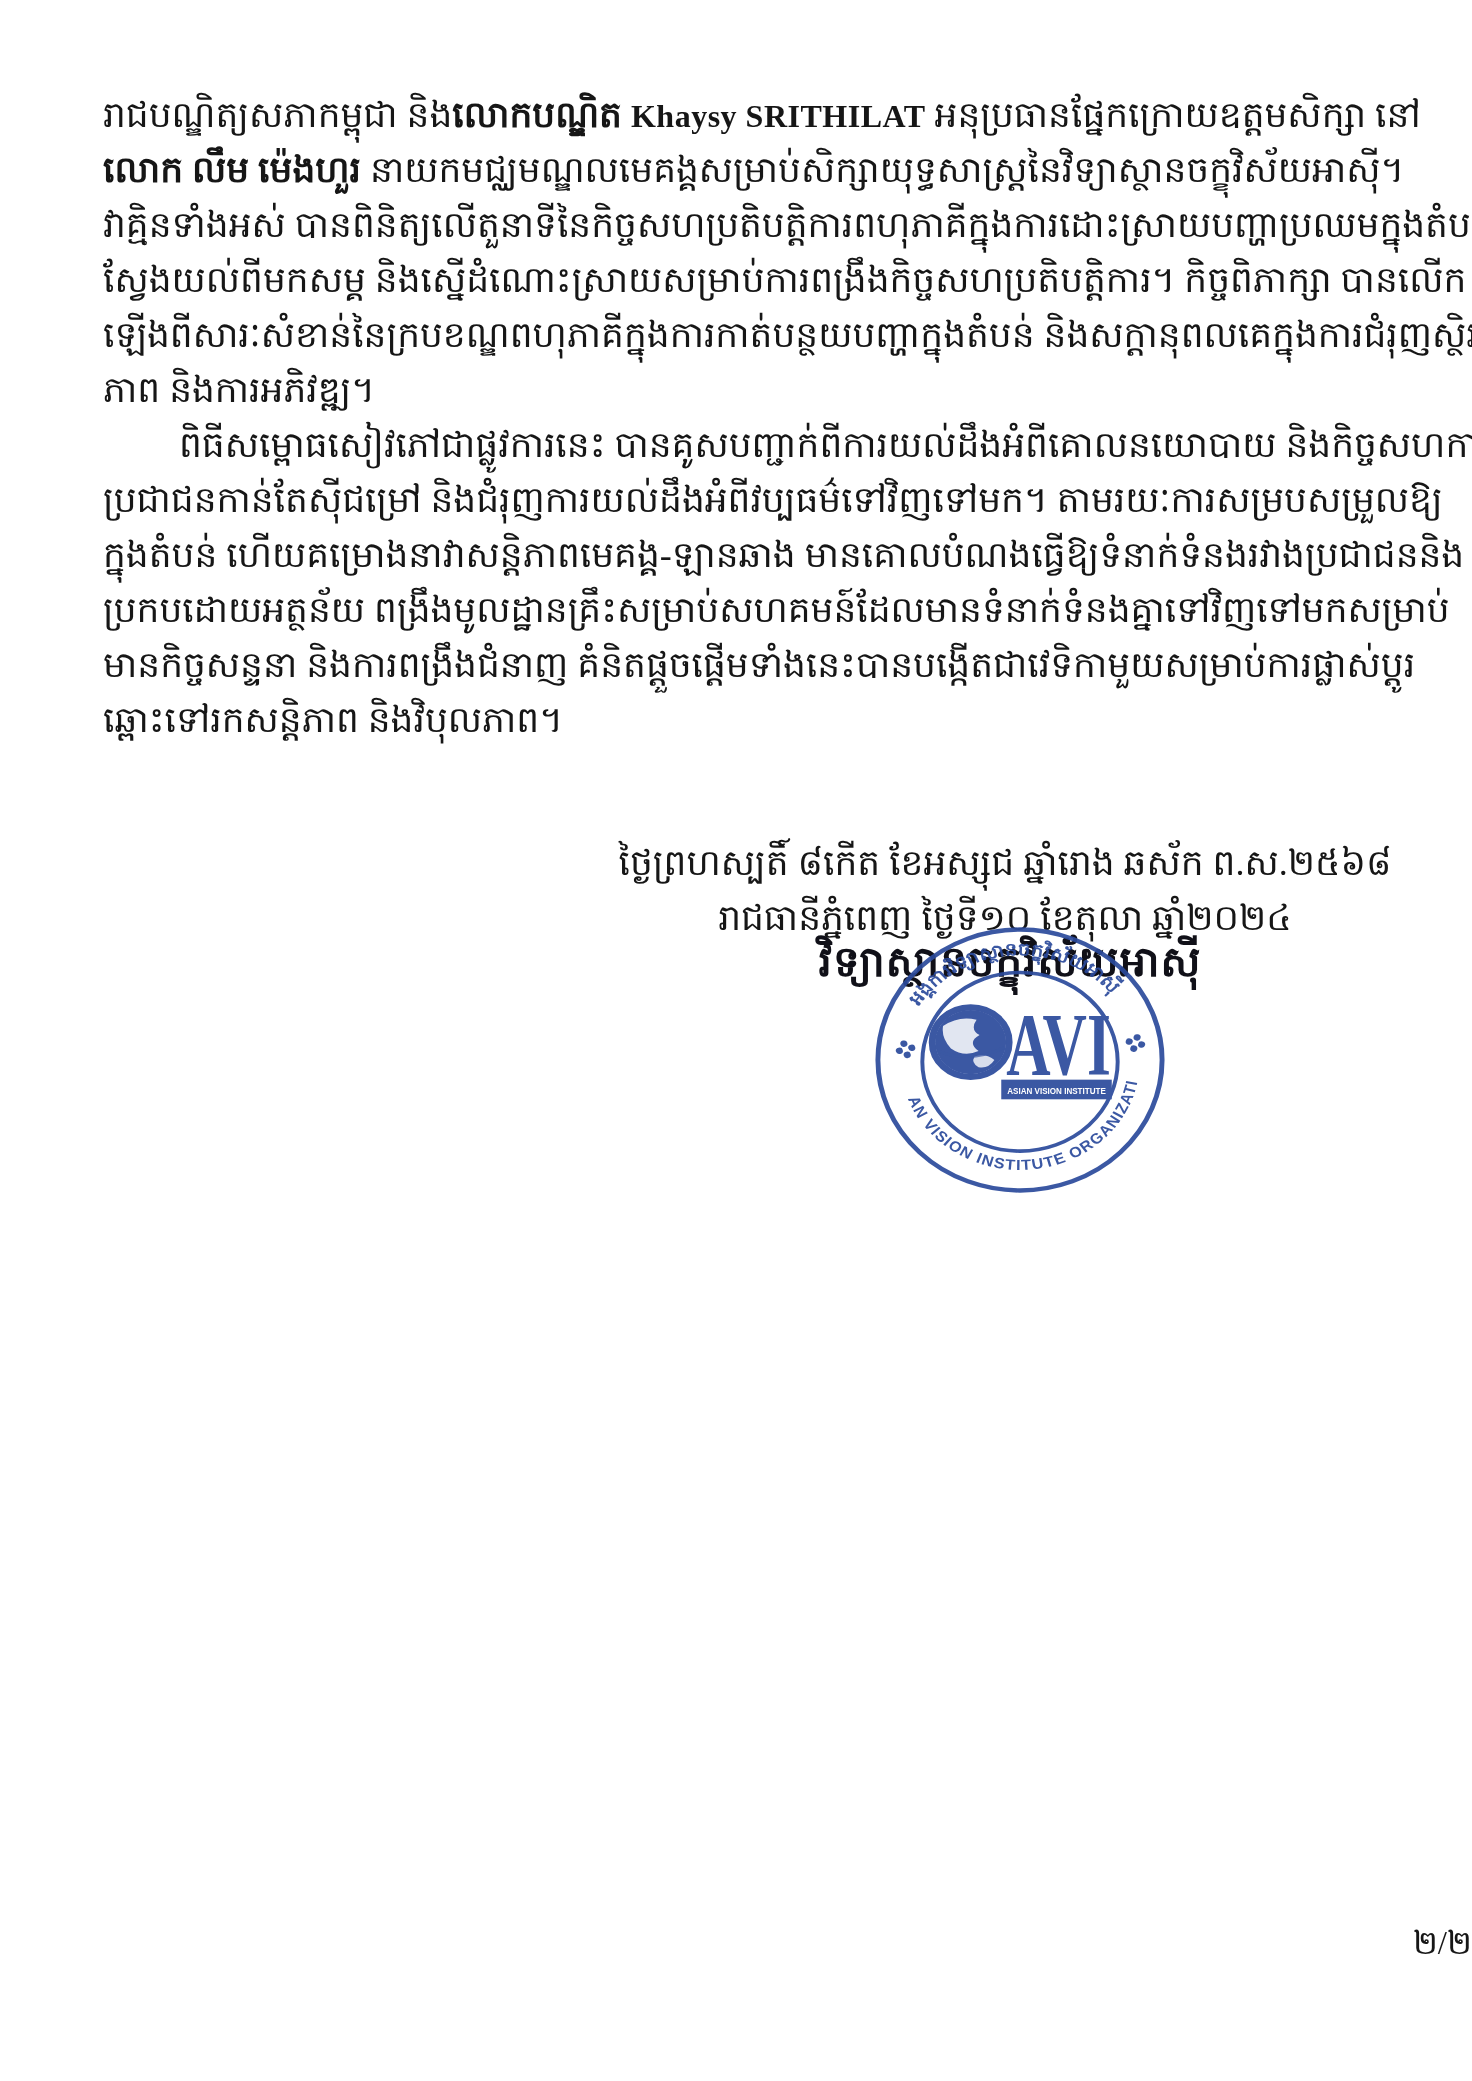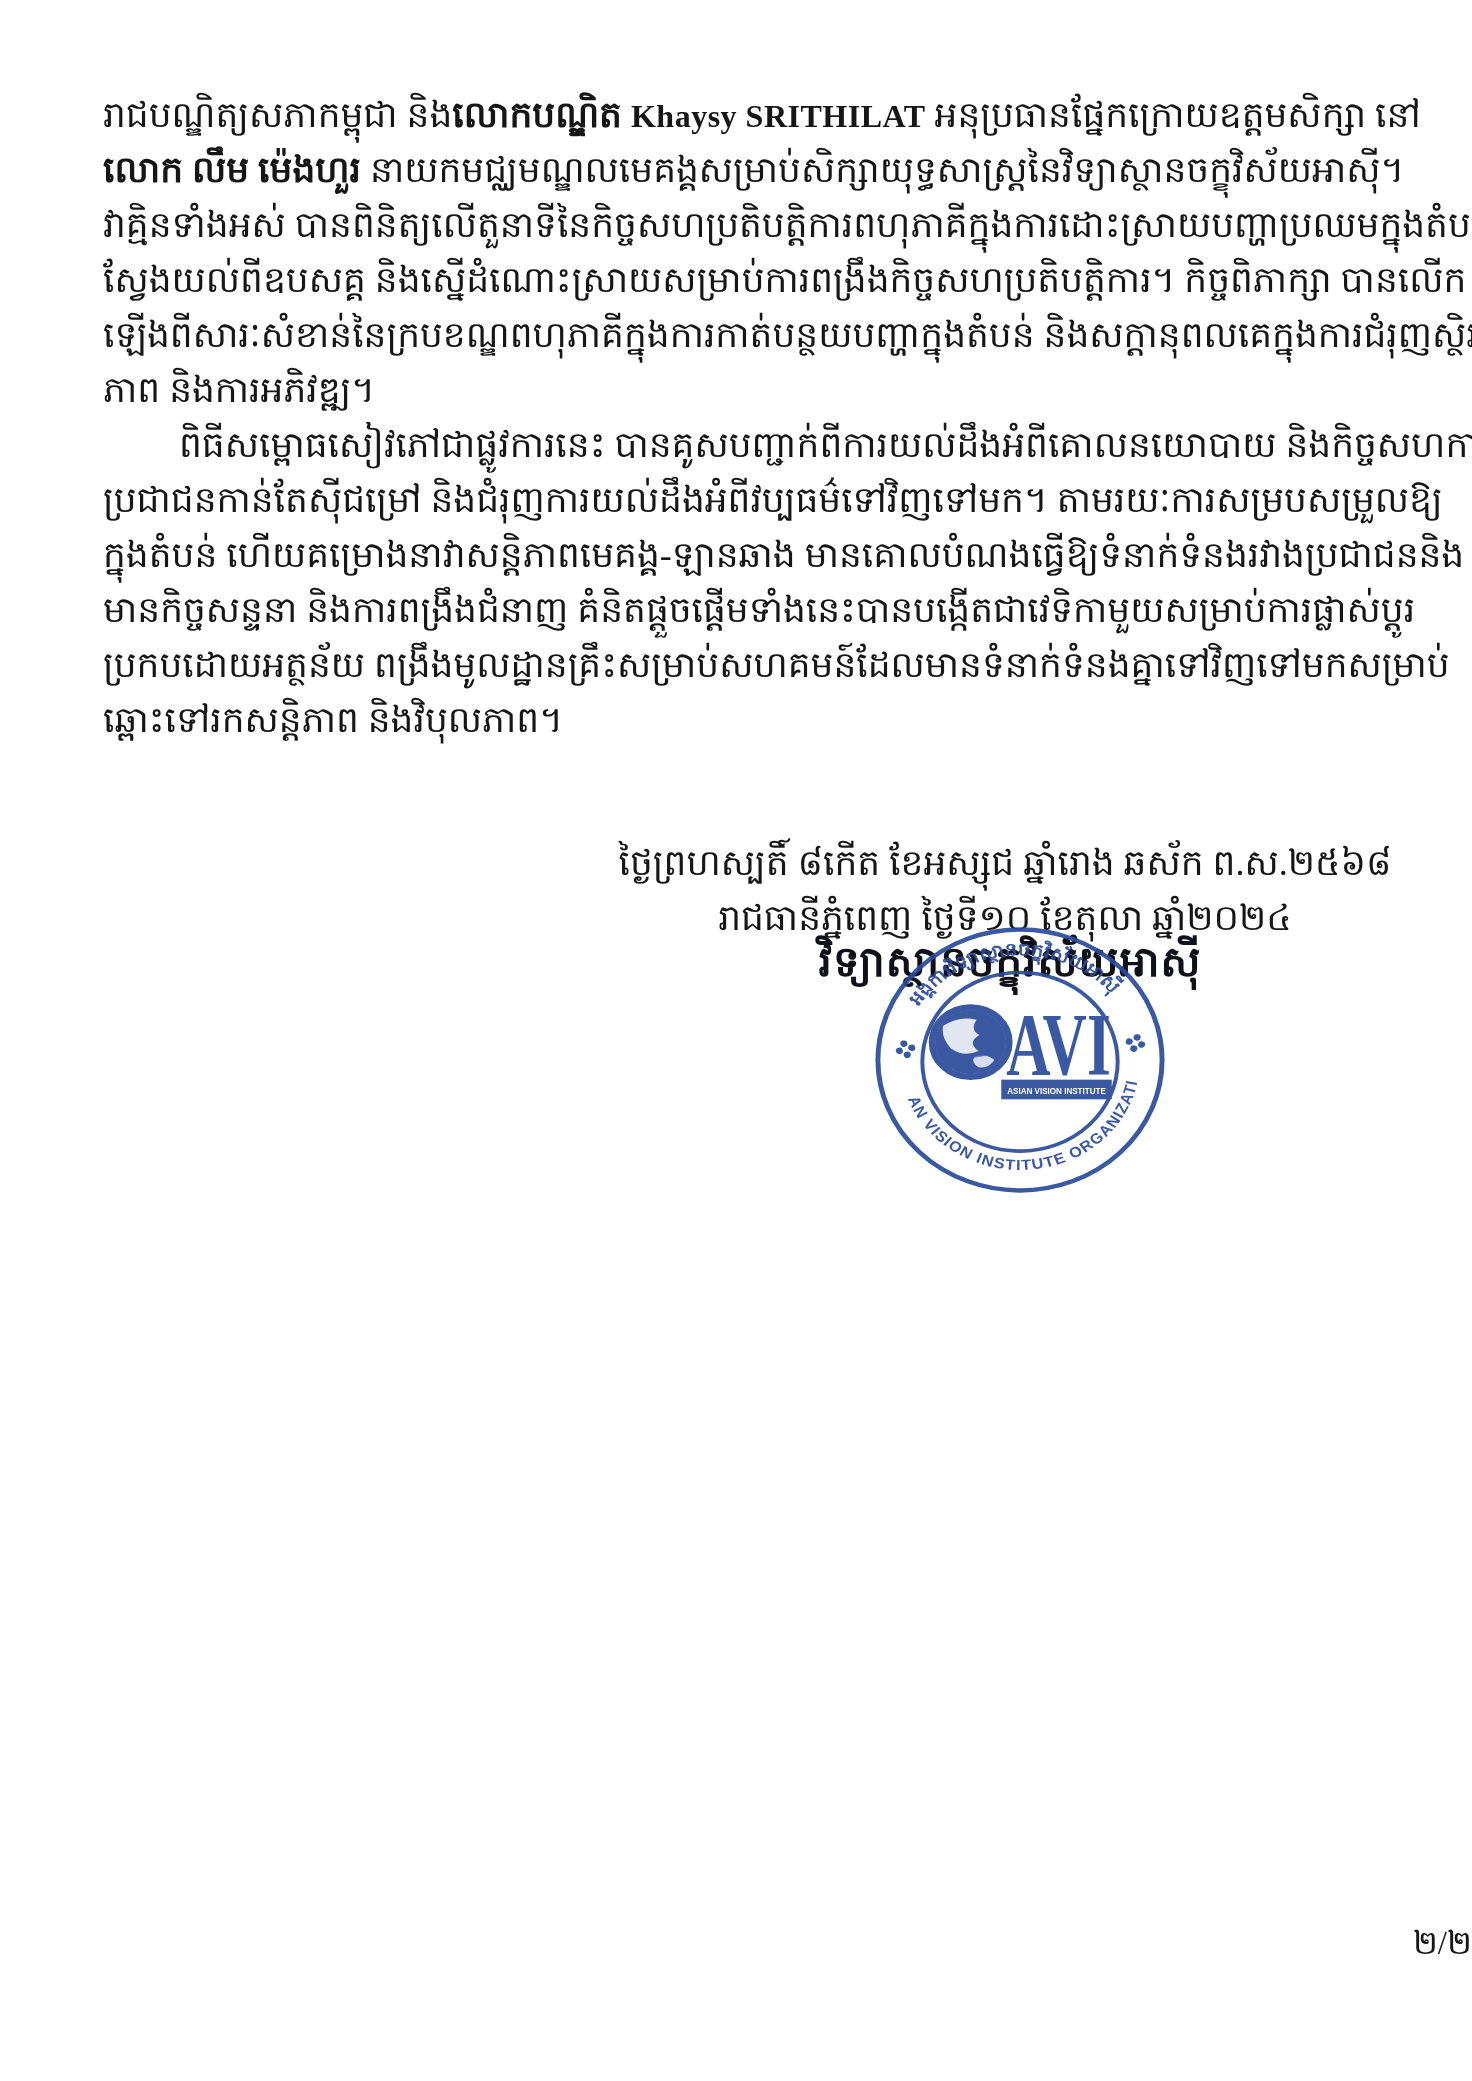--- a/index.html
+++ b/index.html
@@ -53,28 +53,28 @@
 </style>
 </head>
 <body>
 
 <div class="page">
 
   <div class="body-text" id="paragraphs">
       <div class="line"><span class="seg">រាជបណ្ឌិត្យសភាកម្ពុជា និង</span><span class="seg bold">លោកបណ្ឌិត</span><span class="seg"> </span><span class="seg bold latin">Khaysy SRITHILAT</span><span class="seg"> អនុប្រធានផ្នែកក្រោយឧត្តមសិក្សា នៅ</span></div>
       <div class="line"><span class="seg bold">លោក លឹម ម៉េងហួរ</span><span class="seg"> នាយកមជ្ឈមណ្ឌលមេគង្គសម្រាប់សិក្សាយុទ្ធសាស្ត្រនៃវិទ្យាស្ថានចក្ខុវិស័យអាស៊ី។</span></div>
       <div class="line"><span class="seg">វាគ្មិនទាំងអស់ បានពិនិត្យលើតួនាទីនៃកិច្ចសហប្រតិបត្តិការពហុភាគីក្នុងការដោះស្រាយបញ្ហាប្រឈមក្នុងតំបន់</span></div>
-      <div class="line"><span class="seg">ស្វែងយល់ពីឧបសគ្គ និងស្នើដំណោះស្រាយសម្រាប់ការពង្រឹងកិច្ចសហប្រតិបត្តិការ។ កិច្ចពិភាក្សា បានលើក</span></div>
+      <div class="line"><span class="seg">ស្វែងយល់ពីមកសម្គ និងស្នើដំណោះស្រាយសម្រាប់ការពង្រឹងកិច្ចសហប្រតិបត្តិការ។ កិច្ចពិភាក្សា បានលើក</span></div>
       <div class="line"><span class="seg">ឡើងពីសារៈសំខាន់នៃក្របខណ្ឌពហុភាគីក្នុងការកាត់បន្ថយបញ្ហាក្នុងតំបន់ និងសក្តានុពលគេក្នុងការជំរុញស្ថិរ</span></div>
       <div class="line no-justify"><span class="seg">ភាព និងការអភិវឌ្ឍ។</span></div>
       <div class="line indent"><span class="seg">ពិធីសម្ពោធសៀវភៅជាផ្លូវការនេះ បានគូសបញ្ជាក់ពីការយល់ដឹងអំពីគោលនយោបាយ និងកិច្ចសហការ</span></div>
       <div class="line"><span class="seg">ប្រជាជនកាន់តែស៊ីជម្រៅ និងជំរុញការយល់ដឹងអំពីវប្បធម៌ទៅវិញទៅមក។ តាមរយៈការសម្របសម្រួលឱ្យ</span></div>
       <div class="line"><span class="seg">ក្នុងតំបន់ ហើយគម្រោងនាវាសន្តិភាពមេគង្គ-ឡានឆាង មានគោលបំណងធ្វើឱ្យទំនាក់ទំនងរវាងប្រជាជននិង</span></div>
+      <div class="line"><span class="seg">ប្រកបដោយអត្ថន័យ ពង្រឹងមូលដ្ឋានគ្រឹះសម្រាប់សហគមន៍ដែលមានទំនាក់ទំនងគ្នាទៅវិញទៅមកសម្រាប់</span></div>
       <div class="line"><span class="seg">មានកិច្ចសន្ទនា និងការពង្រឹងជំនាញ គំនិតផ្តួចផ្តើមទាំងនេះបានបង្កើតជាវេទិកាមួយសម្រាប់ការផ្លាស់ប្តូរ</span></div>
-      <div class="line"><span class="seg">ប្រកបដោយអត្ថន័យ ពង្រឹងមូលដ្ឋានគ្រឹះសម្រាប់សហគមន៍ដែលមានទំនាក់ទំនងគ្នាទៅវិញទៅមកសម្រាប់</span></div>
       <div class="line no-justify"><span class="seg">ឆ្ពោះទៅរកសន្តិភាព និងវិបុលភាព។</span></div>
     </div>
 
   <div class="date-block">
     <div>ថ្ងៃព្រហស្បតិ៍ ៨កើត ខែអស្សុជ ឆ្នាំរោង ឆស័ក ព.ស.២៥៦៨</div>
     <div>រាជធានីភ្នំពេញ ថ្ងៃទី១០ ខែតុលា ឆ្នាំ២០២៤</div>
   </div>
 
   <div class="sig-title">វិទ្យាស្ថានចក្ខុវិស័យអាស៊ី</div>
 

